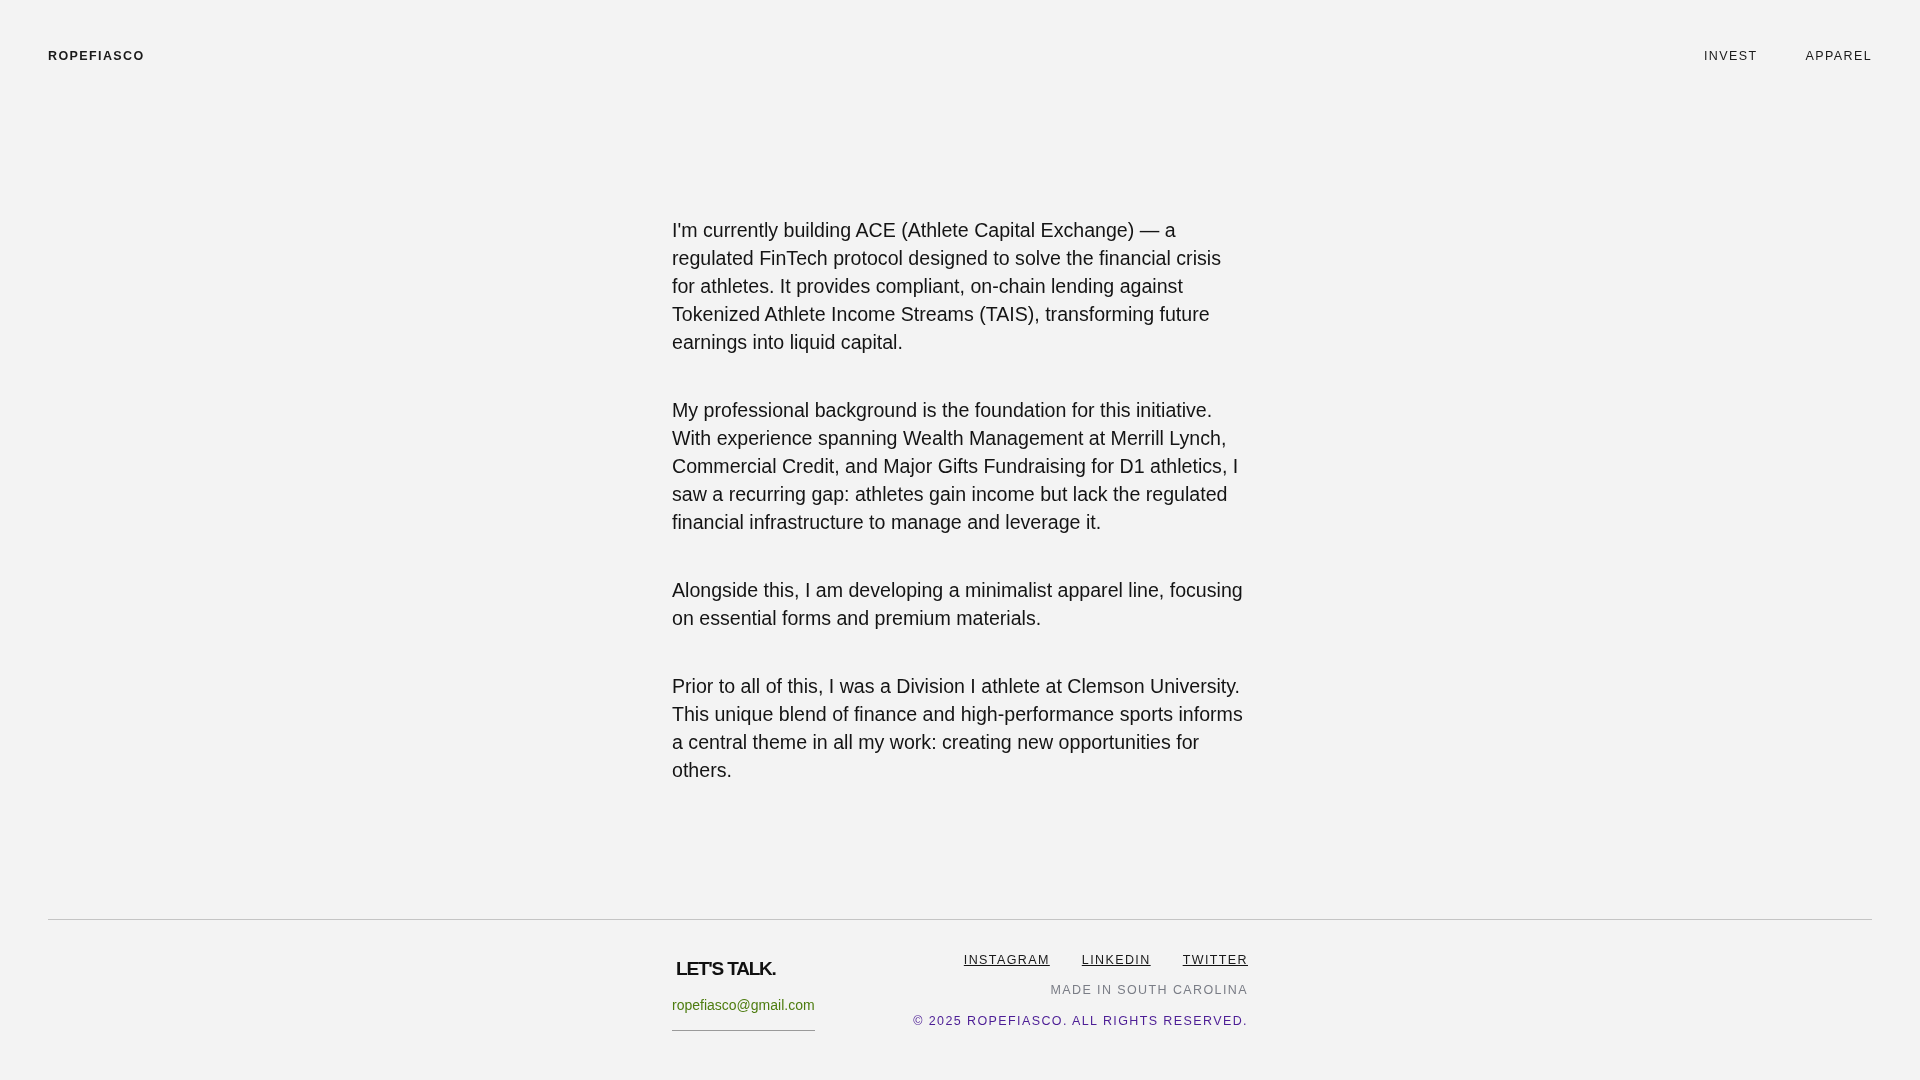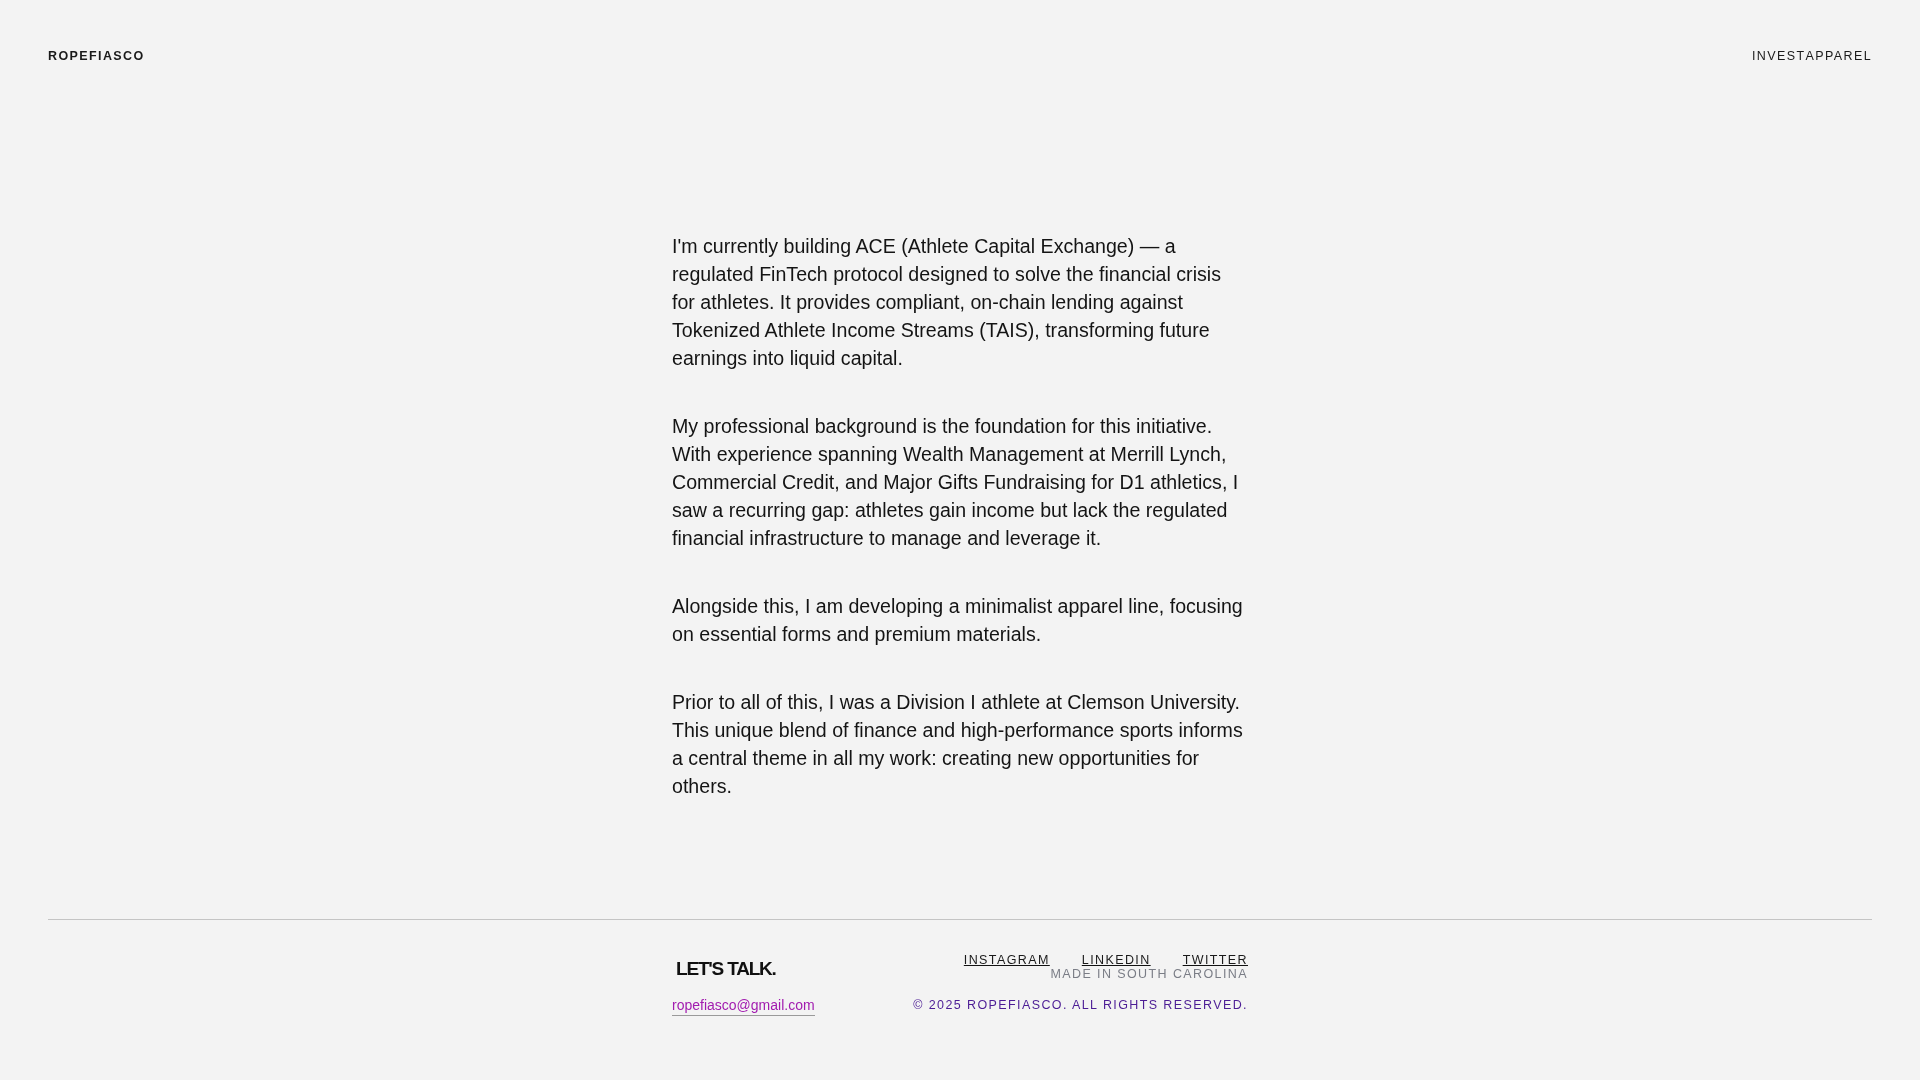--- a/index.html
+++ b/index.html
@@ -25,35 +25,36 @@
       letter-spacing: 1.4px;
       color: #1a1a1a;
       text-decoration: none;
       font-weight: bold;
     }
     .nav {
       position: absolute;
       right: 48px;
       top: 49px;
       display: flex;
+      gap: 48px;
     }
     .nav a {
       font-size: 12.5px;
       letter-spacing: 1.4px;
       color: #1a1a1a;
       text-decoration: none;
     }
     .main {
       position: absolute;
       left: 672px;
       top: 216px;
       width: 576px;
     }
     .main p {
-      margin: 16px 0 40px 0;
+      margin: 0 0 40px 0;
       font-size: 19.6px;
       line-height: 28px;
       color: #141414;
     }
     .rule {
       position: absolute;
       left: 48px;
       right: 48px;
       top: 919px;
       height: 1px;
@@ -68,44 +69,45 @@
       font-size: 19px;
       font-weight: bold;
       letter-spacing: -1.2px;
       color: #111;
       margin: 4px;
     }
     .email {
       display: inline-block;
       margin-top: 13px;
       font-size: 14px;
-      color: #a21caf;
+      color: #4d7c0f;
       text-decoration: none;
       border-bottom: 1px solid #9a9a9a;
-      padding-bottom: 2px;
+      padding-bottom: 17px;
     }
     .footer-right {
       position: absolute;
       right: 672px;
       top: 953px;
       text-align: right;
     }
     .social {
       display: flex;
       justify-content: flex-end;
       gap: 32px;
       text-decoration: underline;
     }
     .social a {
       font-size: 12.5px;
       letter-spacing: 1.4px;
       color: #1a1a1a;
       text-decoration: none;
     }
     .made {
+      margin-top: 16px;
       font-size: 12.5px;
       letter-spacing: 1.4px;
       color: #7a7d86;
     }
     .copy {
       margin-top: 17px;
       font-size: 12.5px;
       letter-spacing: 1.4px;
       color: #4c1d95;
     }

